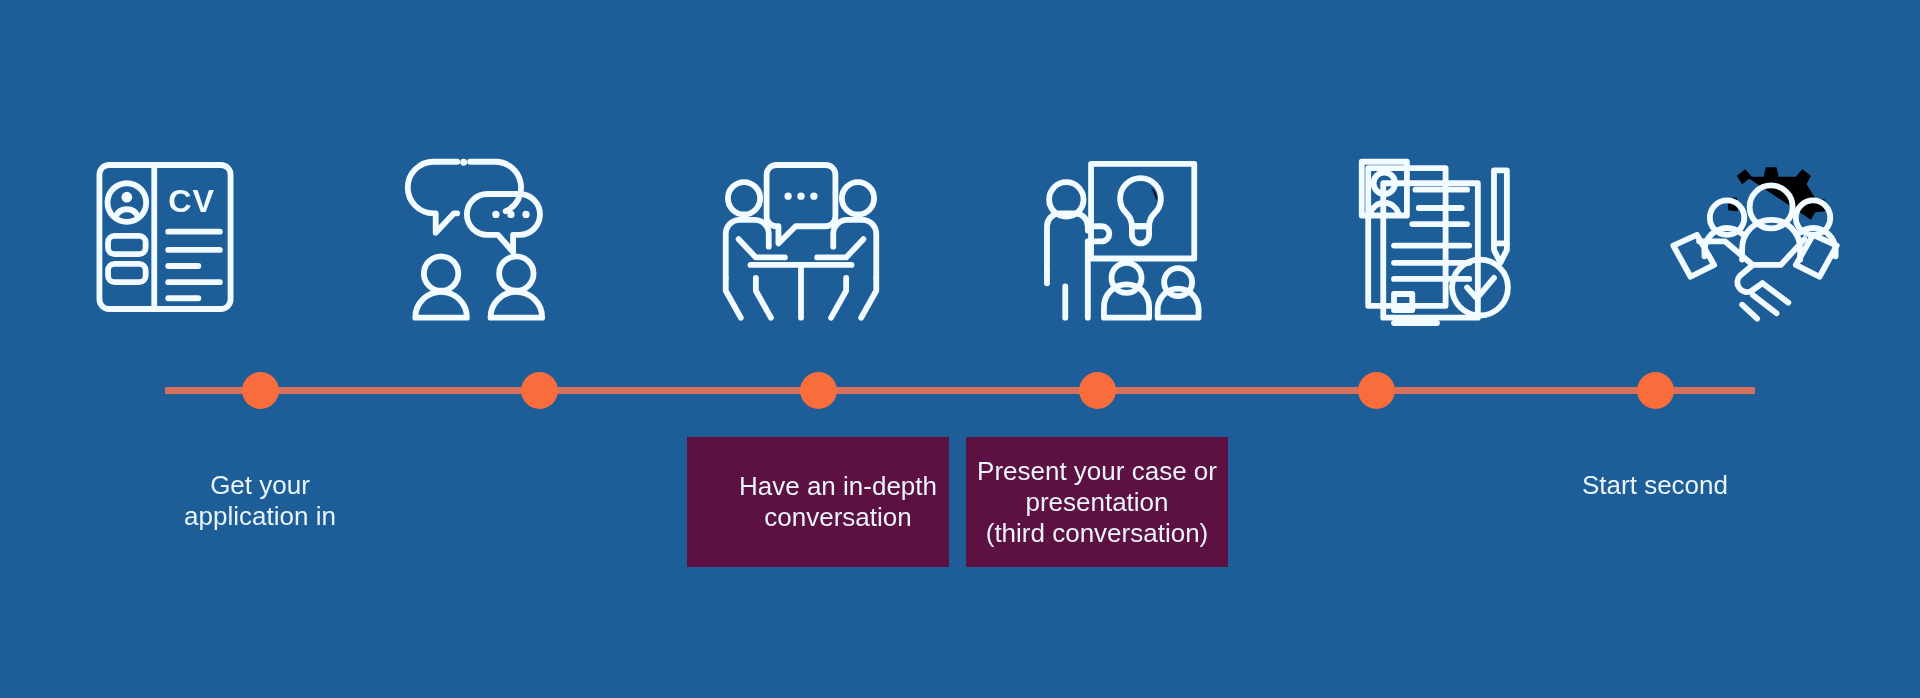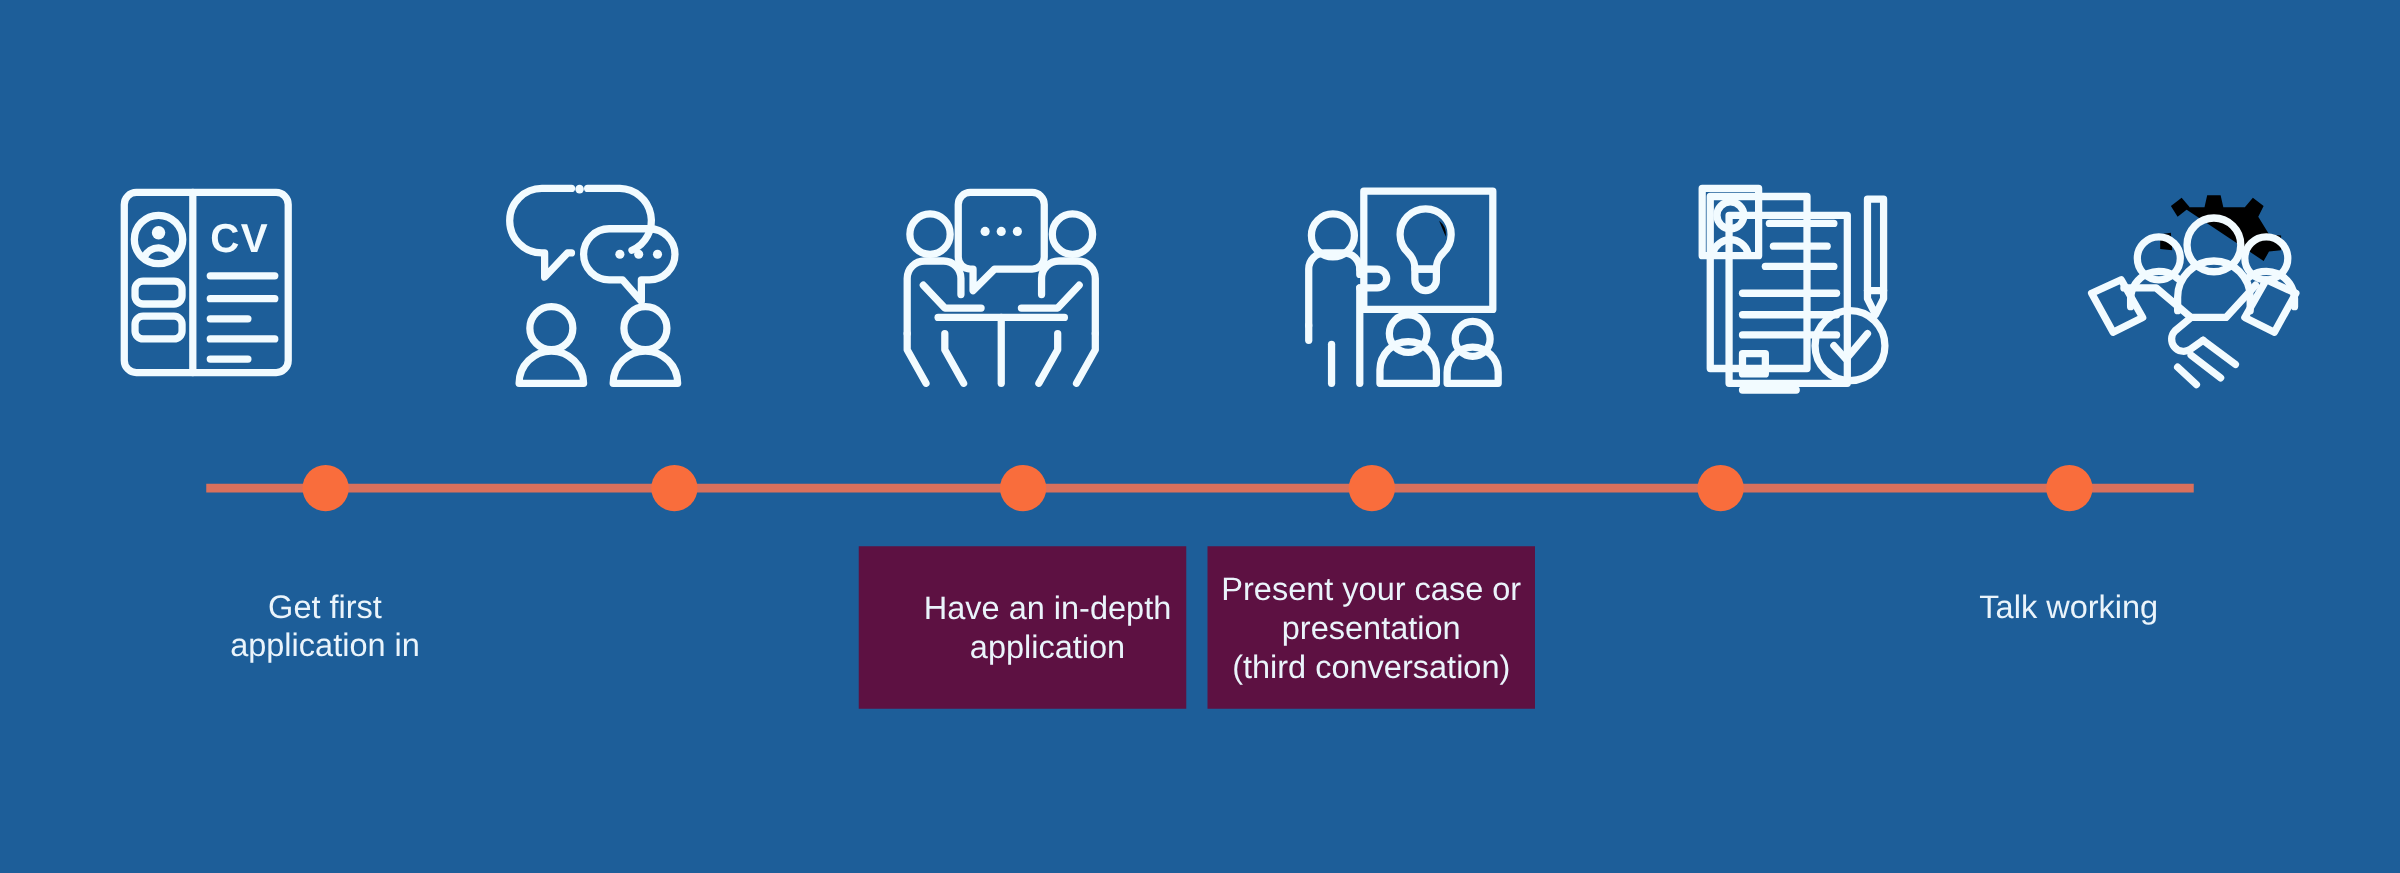--- a/index.html
+++ b/index.html
@@ -24,21 +24,21 @@
   
   #icon-row {
     position: absolute;
     left: 165px;
     top: 130px;
     width: 1590px;
     height: 190px;
   }
   .icon-cell {
     position: absolute;
-    top: 1px;
+    top: 12px;
     width: 190px;
     height: 190px;
     margin-left: -95px;
     display: flex;
     align-items: center;
     justify-content: center;
   }
   .icon-cell svg {
     display: block;
     width: 172px;
@@ -249,34 +249,34 @@
   <div id="timeline-line"></div>
 
   <div class="timeline-dot" style="left:260px;"></div>
   <div class="timeline-dot" style="left:539px;"></div>
   <div class="timeline-dot" style="left:818px;"></div>
   <div class="timeline-dot" style="left:1097px;"></div>
   <div class="timeline-dot" style="left:1376px;"></div>
   <div class="timeline-dot" style="left:1655px;"></div>
 
   <div class="step-label plain" style="left:260px;">
-    <span class="ln">Get first</span>
+    <span class="ln">Get your</span>
     <span class="ln">application in</span>
   </div>
 
 
   <div class="step-label boxed lines3" style="left:818px;padding-left:48px;">
     <span class="ln">Have an in-depth</span>
-    <span class="ln">application</span>
+    <span class="ln">conversation</span>
   </div>
 
   <div class="step-label boxed lines3" style="left:1097px;justify-content:center;">
     <span class="ln">Present your case or</span>
     <span class="ln">presentation</span>
     <span class="ln">(third conversation)</span>
   </div>
 
 
   <div class="step-label plain" style="left:1655px;">
-    <span class="ln">Talk working</span>
+    <span class="ln">Start second</span>
   </div>
 
 </div>
 
 </body></html>

